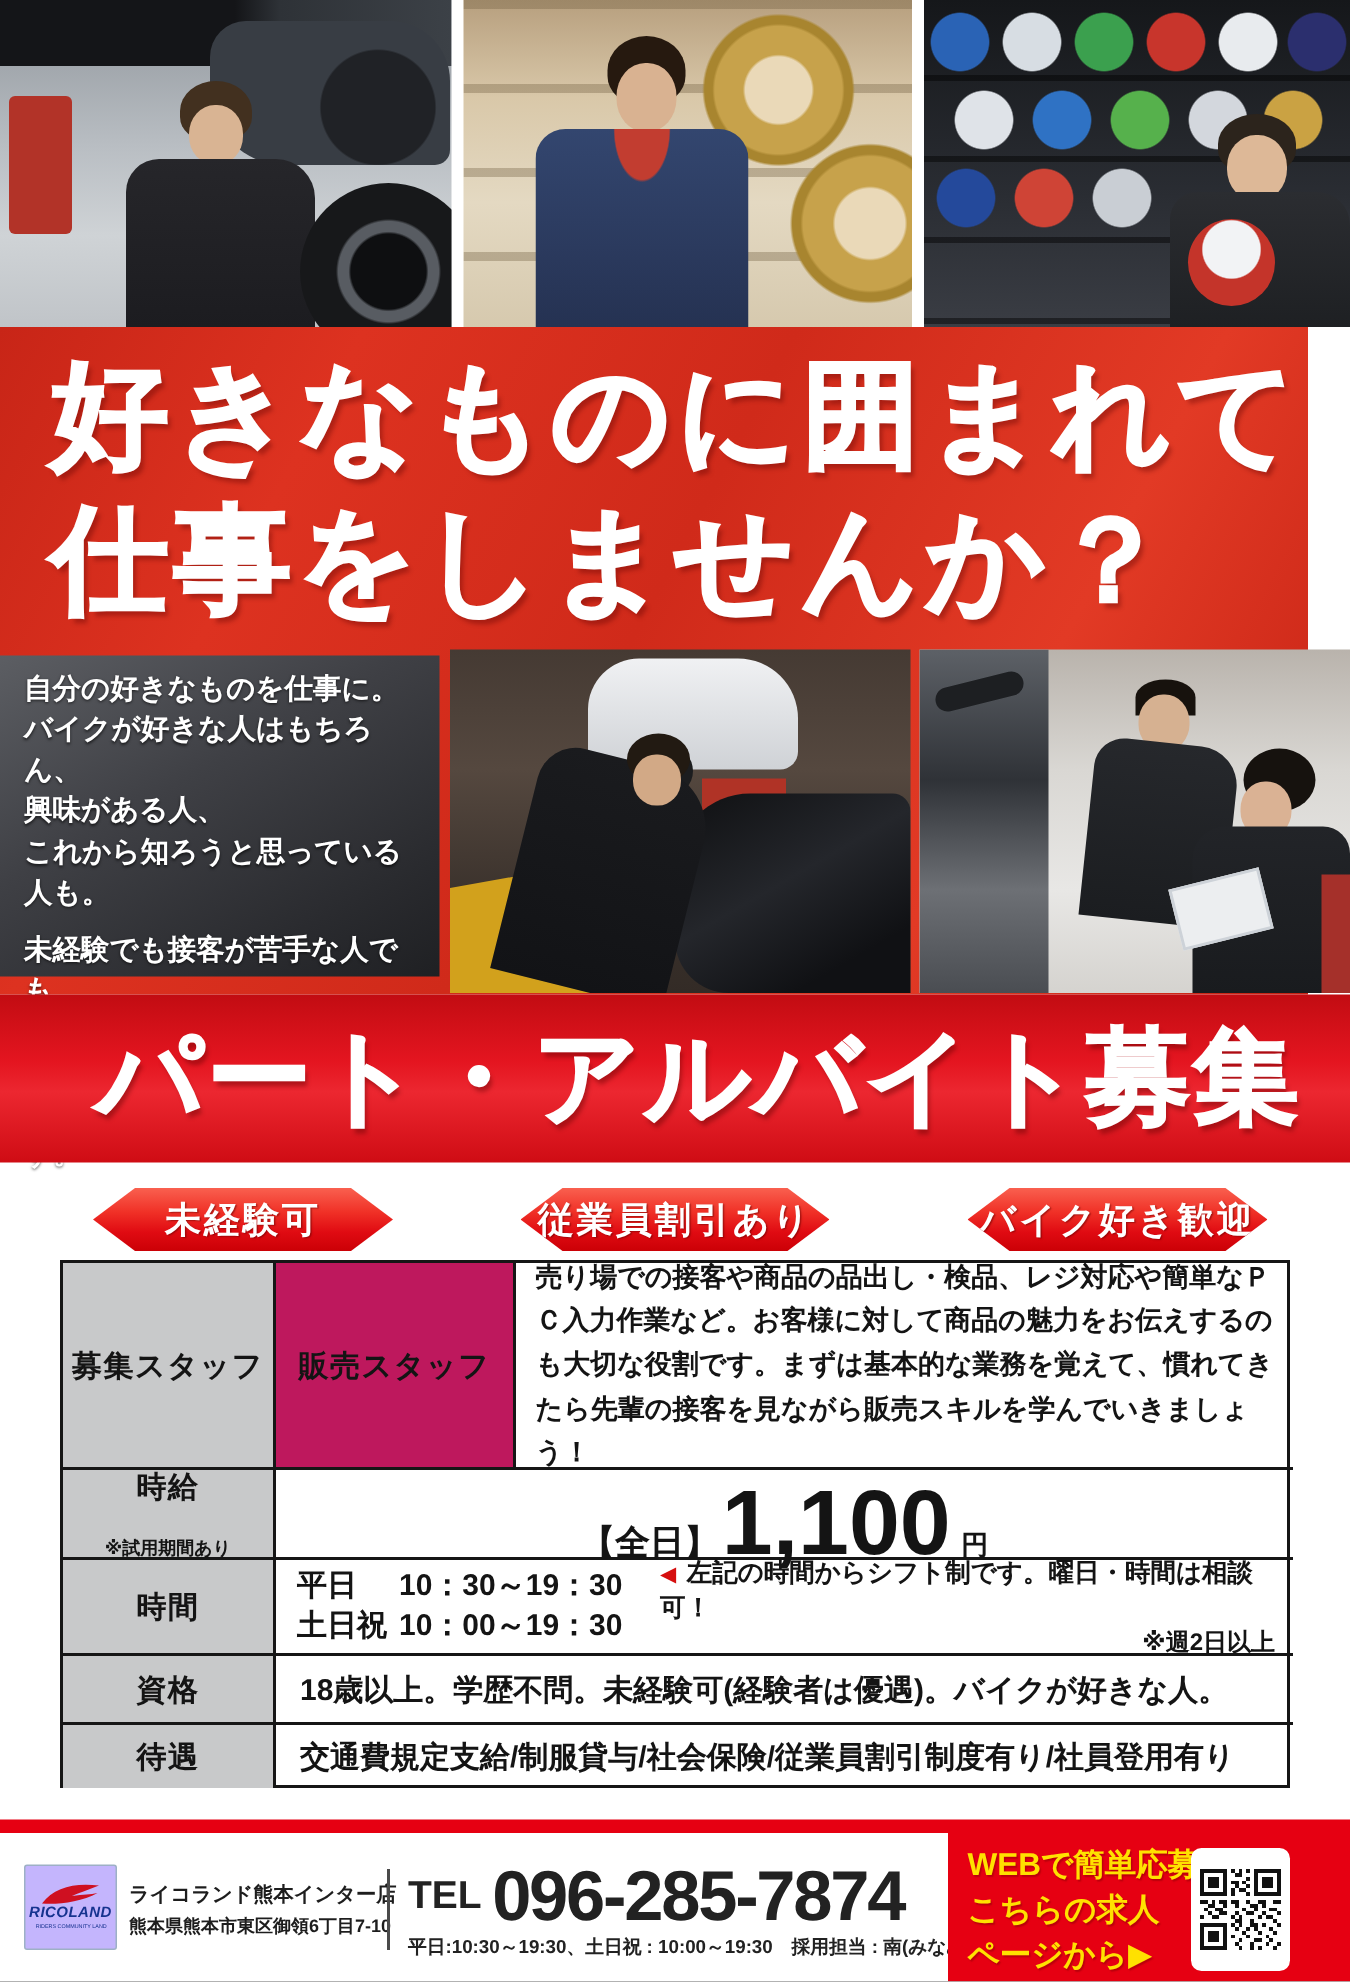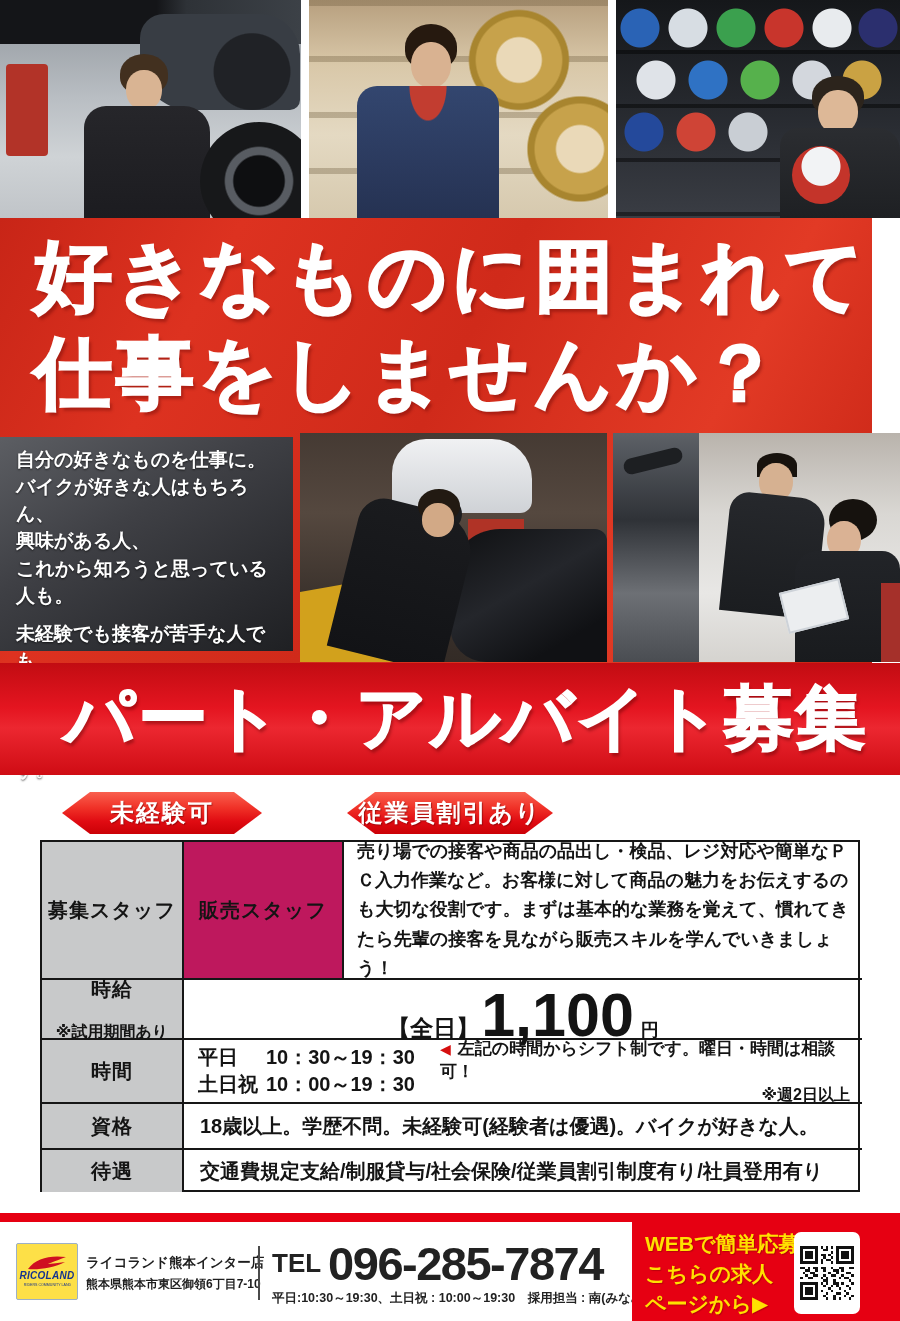--- a/index.html
+++ b/index.html
@@ -37,38 +37,38 @@
 
   
   .jobtable{position:absolute;left:40px;top:840px;width:820px;height:352px;display:grid;
     grid-template-columns:142px 160px 518px;grid-template-rows:138px 60px 64px 46px 42px;
     border:2px solid #161616;box-sizing:border-box;background:#fff;color:#141414;}
   .cell{border-right:2px solid #161616;border-bottom:2px solid #161616;box-sizing:border-box;
     display:flex;align-items:center;justify-content:center;min-width:0;}
   .nbr{border-right:none;}  .nbb{border-bottom:none;}
   .th{flex-direction:column;background:#c8c9ca;font-weight:800;font-size:20px;letter-spacing:1px;}
   .sub{background:#be185d;}
-  .thnote{font-size:16px;letter-spacing:0;margin-top:19px;font-weight:700;}
+  .thnote{font-size:12px;letter-spacing:0;margin-top:19px;font-weight:700;}
   .desc{font-size:18px;line-height:1.62;font-weight:700;padding:8px 13px;text-align:left;}
   .span2{grid-column:2/4;gap:13px;}
   .wage{align-items:baseline;gap:2px;}
   .wprefix{font-size:23px;font-weight:800;}
   .wamount{font-size:61px;font-weight:800;text-align:right;}
   .wunit{font-size:18px;font-weight:800;margin-left:5px;}
   .hours{justify-content:flex-start;padding:5px 12px 5px 14px;}
   .htimes{display:grid;grid-template-columns:66px auto;column-gap:2px;font-size:20px;font-weight:700;line-height:27px;}
   .hnote{flex:1;margin-left:12px;}
   .hnote1{font-size:17px;font-weight:700;}
   .harrow{color:#d60f0f;font-size:14px;margin-right:7px;}
   .hnote2{font-size:16px;font-weight:700;text-align:right;margin-top:2px;}
   .text{font-size:20px;font-weight:700;justify-content:flex-start;padding-left:16px;}
 
   
   .strip{position:absolute;left:0;top:1213px;width:900px;height:9px;background:#e60012;}
-  .logo-box{position:absolute;left:16px;top:1243px;width:60px;height:55px;background:#fde047;
+  .logo-box{position:absolute;left:16px;top:1243px;width:60px;height:55px;background:#c4b5fd;
     border:1px solid #9db0c6;border-radius:2px;display:flex;flex-direction:column;align-items:center;
     justify-content:center;overflow:hidden;}
   .logo-brand{color:#16338f;font-style:italic;font-weight:800;font-size:10px;letter-spacing:.3px;line-height:1;}
   .logo-tag{color:#16338f;font-size:6px;white-space:nowrap;transform:scale(.6);transform-origin:center;line-height:1;margin-top:1px;}
   .shop-name{position:absolute;left:86px;top:1254px;font-size:13.5px;font-weight:800;color:#1d1d1d;}
   .shop-addr{position:absolute;left:86px;top:1276px;font-size:12px;font-weight:700;color:#1d1d1d;}
   .vdivider{position:absolute;left:258px;top:1246px;width:2px;height:54px;background:#4a4a4a;}
   .telrow{position:absolute;left:272px;top:1240px;display:flex;align-items:center;gap:7px;color:#222;}
   .tel-label{font-size:26px;font-weight:800;letter-spacing:0;}
   .tel-number{font-size:47px;font-weight:800;letter-spacing:-1.5px;line-height:1;}
@@ -167,20 +167,21 @@
       <div class="d" style="left:182px;top:118px;width:105px;height:111px;background:linear-gradient(180deg,#222428,#191b1e);border-radius:22px 18px 0 0;"></div>
       <div class="d" style="left:268px;top:150px;width:19px;height:79px;background:#a5302a;"></div>
       <div class="d" style="left:170px;top:152px;width:58px;height:38px;background:#eceef0;border:2px solid #cdd2d8;transform:rotate(-14deg);"></div>
     </div>
   </div>
 
   <div class="part-banner">パート・アルバイト募集</div>
 
   <div class="ribbon" style="left:62px;width:200px;">未経験可</div>
   <div class="ribbon" style="left:347px;width:206px;">従業員割引あり</div>
+  <div class="ribbon" style="left:645px;width:200px;">バイク好き歓迎</div>
 
   <div class="jobtable">
     <div class="cell th">募集スタッフ</div>
     <div class="cell th sub">販売スタッフ</div>
     <div class="cell desc nbr">売り場での接客や商品の品出し・検品、レジ対応や簡単なＰＣ入力作業など。お客様に対して商品の魅力をお伝えするのも大切な役割です。まずは基本的な業務を覚えて、慣れてきたら先輩の接客を見ながら販売スキルを学んでいきましょう！</div>
 
     <div class="cell th">
       <span>時給</span>
       <span class="thnote">※試用期間あり</span>
     </div>

